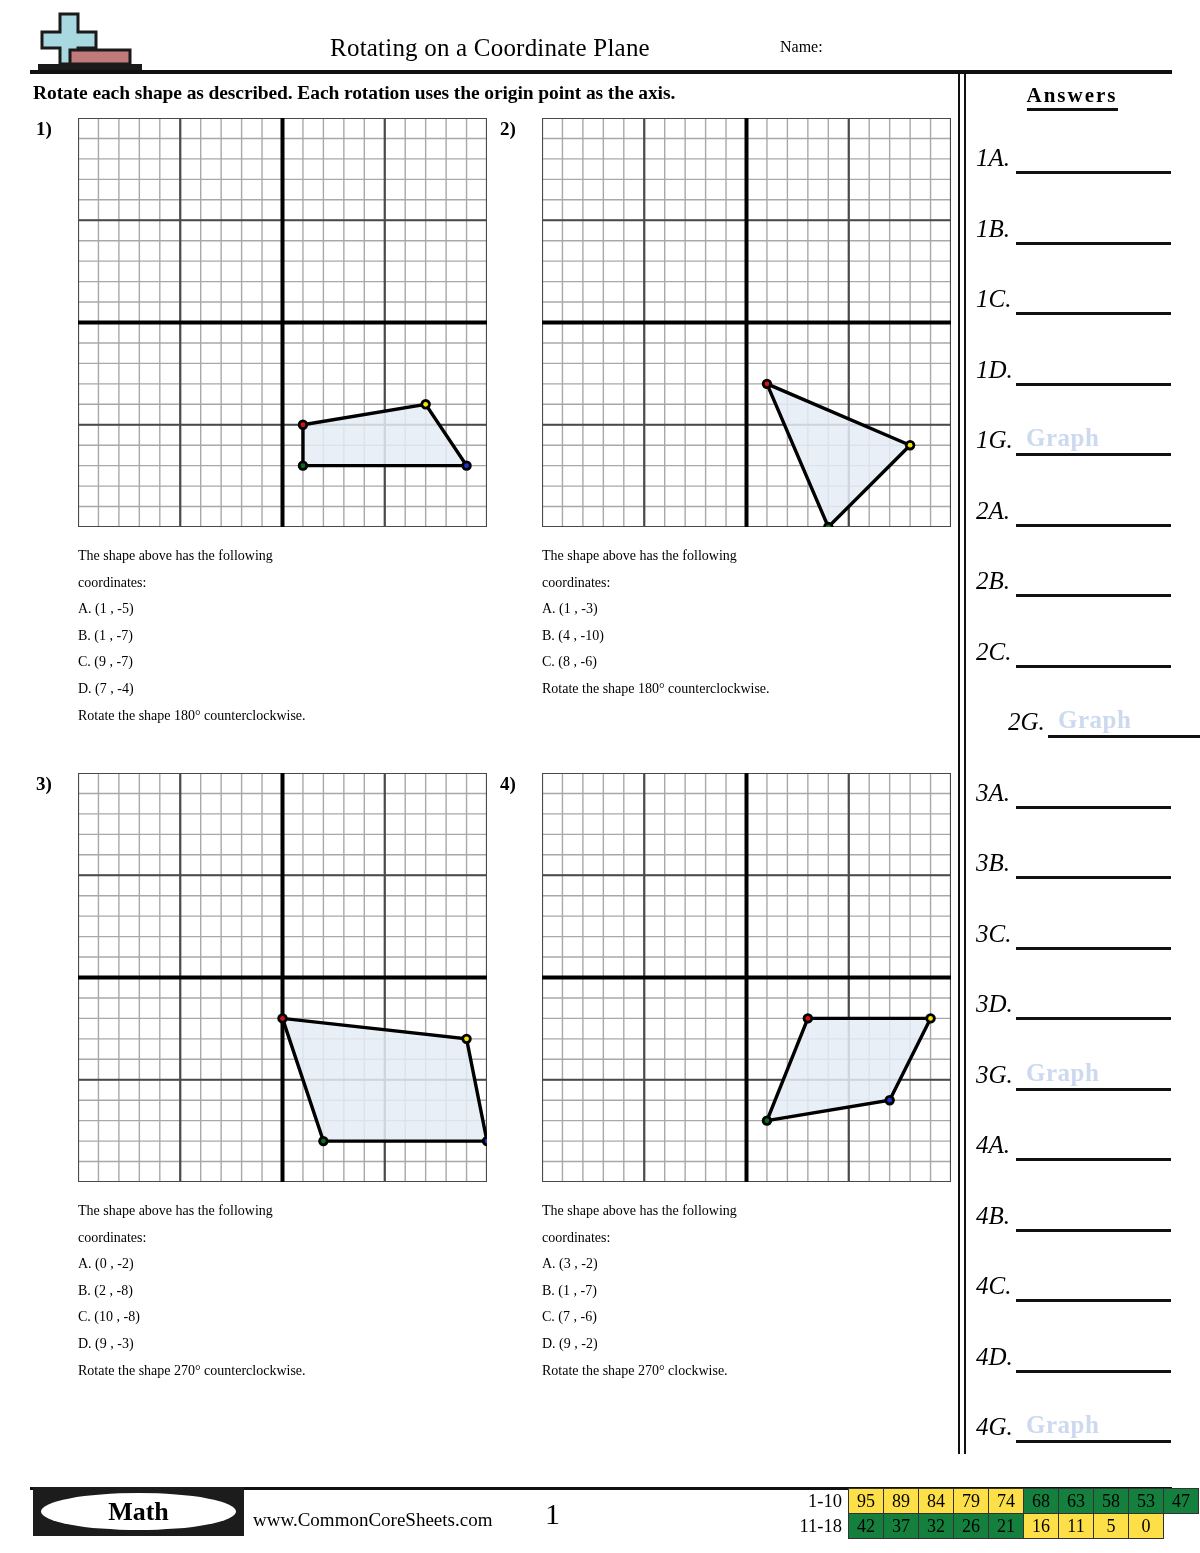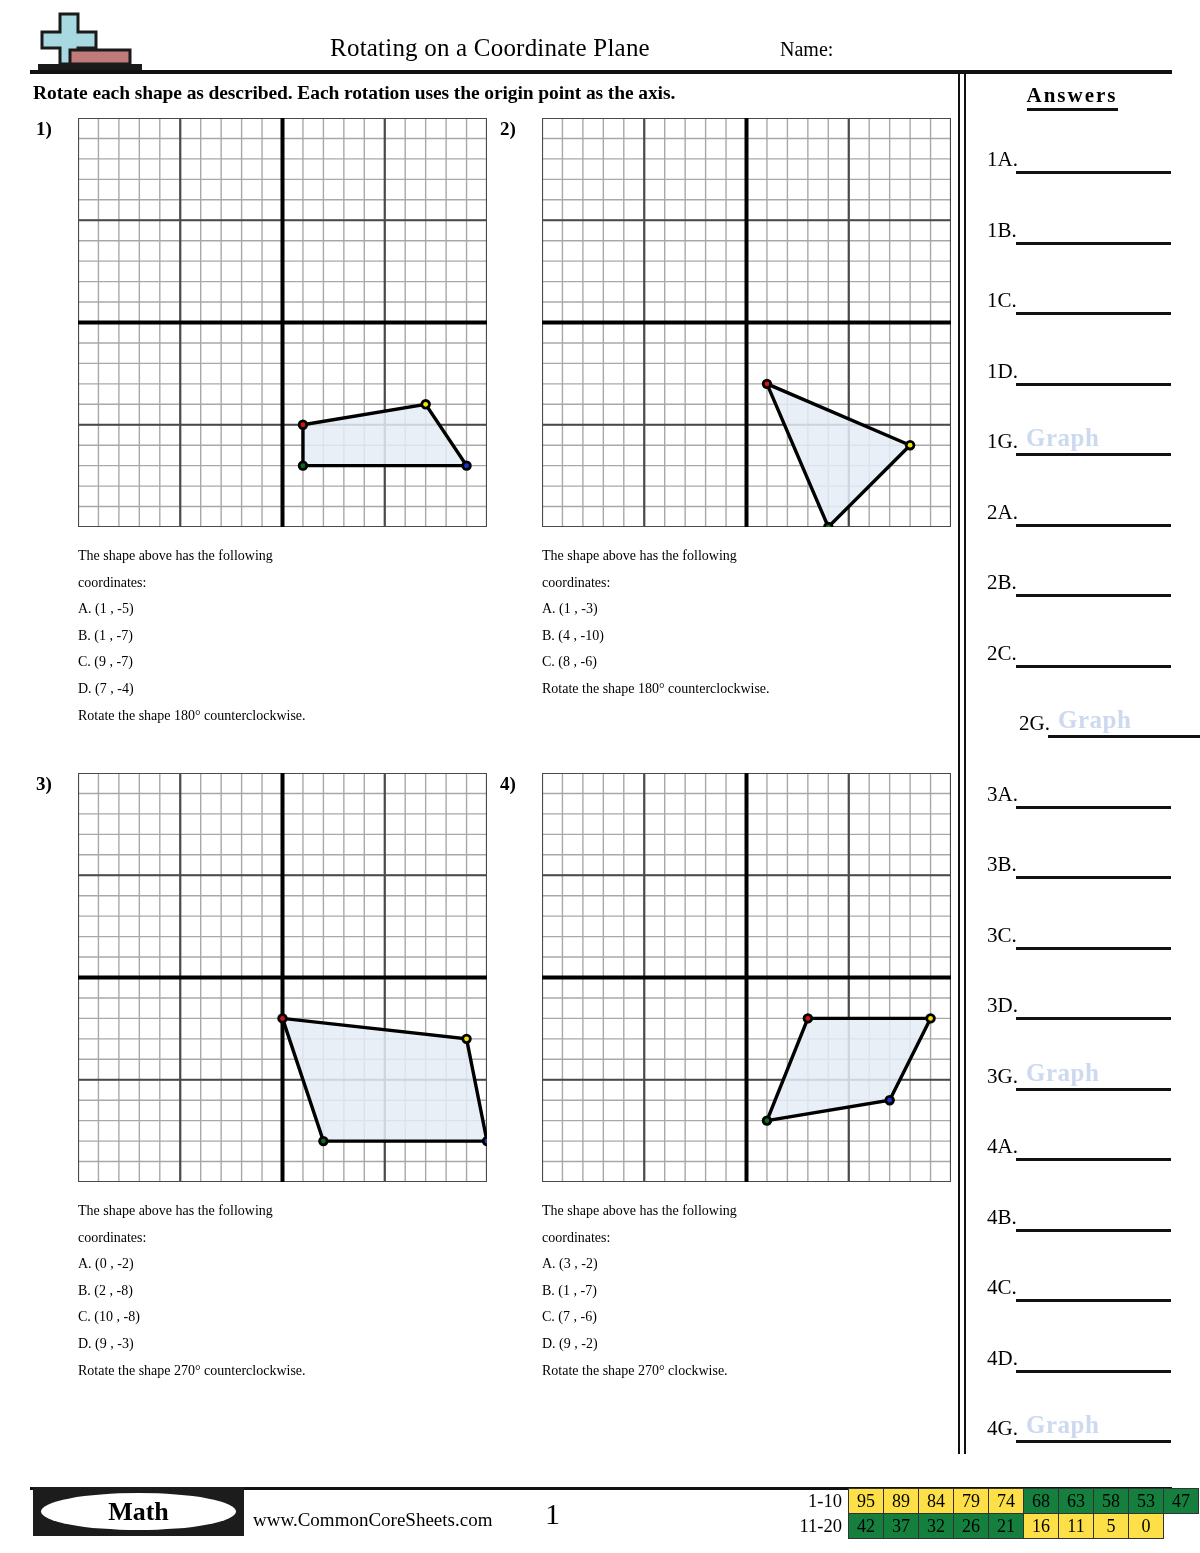--- a/index.html
+++ b/index.html
@@ -35,21 +35,21 @@
     width: 480px;
     text-align: center;
     font-size: 25px;
     letter-spacing: .2px;
     white-space: nowrap;
   }
   .name-field {
     position: absolute;
     left: 780px;
     top: 38px;
-    font-size: 20px;
+    font-size: 16px;
   }
   .header-rule {
     position: absolute;
     left: 30px;
     top: 70px;
     width: 1142px;
     height: 4px;
     background: #111;
   }
 
@@ -126,23 +126,24 @@
     padding-bottom: 1px;
   }
   .answer-row {
     position: absolute;
     left: 0;
     width: 200px;
     height: 34px;
   }
   .answer-label {
     position: absolute;
-    left: 15px;
+    left: 4px;
     bottom: 2px;
-    font-size: 21px;
+    font-size: 25px;
+    font-style: italic;
   }
   .answer-line {
     position: absolute;
     left: 44px;
     bottom: 0;
     width: 155px;
     height: 3px;
     background: #111;
   }
   .answer-graphmark {
@@ -706,21 +707,21 @@
         <div class="score-cell">84</div>
         <div class="score-cell">79</div>
         <div class="score-cell">74</div>
         <div class="score-cell shaded">68</div>
         <div class="score-cell shaded">63</div>
         <div class="score-cell shaded">58</div>
         <div class="score-cell shaded">53</div>
         <div class="score-cell shaded">47</div>
       </div>
       <div class="score-row">
-        <div class="score-rowlabel">11-20</div>
+        <div class="score-rowlabel">11-18</div>
         <div class="score-cell shaded">42</div>
         <div class="score-cell shaded">37</div>
         <div class="score-cell shaded">32</div>
         <div class="score-cell shaded">26</div>
         <div class="score-cell shaded">21</div>
         <div class="score-cell">16</div>
         <div class="score-cell">11</div>
         <div class="score-cell">5</div>
         <div class="score-cell">0</div>
         <div class="score-cell empty"></div>

